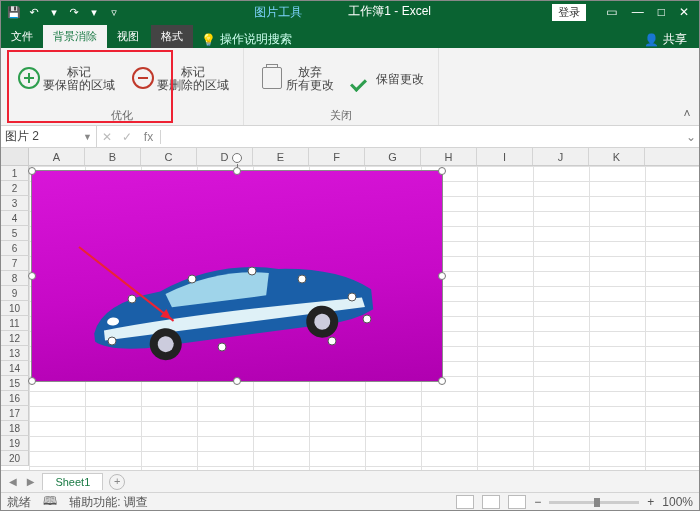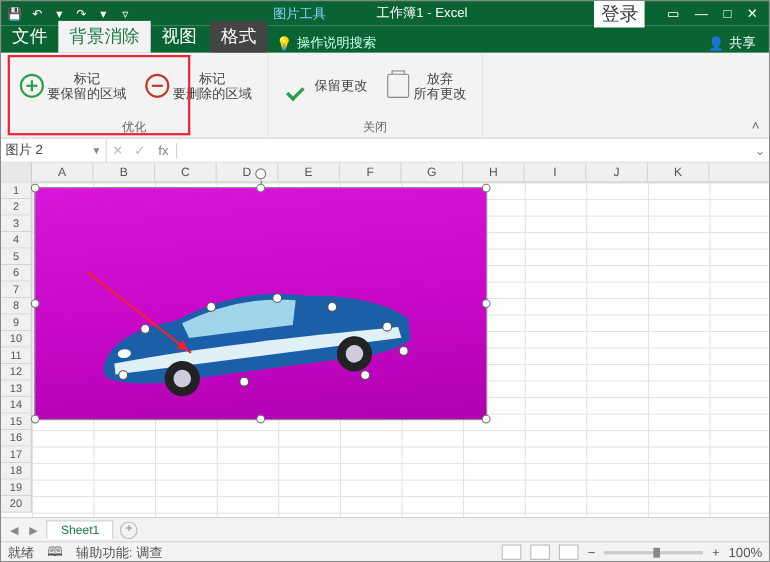--- a/index.html
+++ b/index.html
@@ -4,24 +4,24 @@
 <style>
 *{margin:0;padding:0;box-sizing:border-box;font-family:"Microsoft YaHei",sans-serif;font-size:12px}
 body{width:700px;height:511px;border:1px solid #888;background:#fff;position:relative;overflow:hidden}
 
 .titlebar{height:22px;background:#0a6332;display:flex;align-items:center;color:#fff}
 .qat{display:flex;align-items:center;gap:6px;padding:0 6px}
 .qat .ic{width:14px;height:14px;display:flex;align-items:center;justify-content:center;font-size:11px}
 .titlecenter{flex:1;display:flex;justify-content:center;gap:40px;font-size:11px}
 .pictools{padding:1px 6px;color:#7dd3fc}
 .winbtns{display:flex;gap:14px;padding:0 10px;align-items:center}
-.login-btn{background:#fff;color:#333;padding:1px 6px;font-size:17px;margin-right:10px}
+.login-btn{background:#fff;color:#333;padding:1px 6px;font-size:11px;margin-right:10px}
 
 .tabs{height:25px;background:#0a6332;display:flex;align-items:flex-end;color:#fff}
-.tab{padding:4px 10px;font-size:16px;cursor:pointer}
+.tab{padding:4px 10px;font-size:11px;cursor:pointer}
 .tab.active{background:#f3f3f3;color:#1a7a44}
 .tab.fmt{background:#444;color:#fff;margin-left:2px}
 .tellme{display:flex;align-items:center;gap:4px;padding:0 8px;color:#cfe}
 .share{margin-left:auto;padding:0 12px;display:flex;align-items:center;gap:4px}
 
 .ribbon{height:78px;background:#f3f3f3;border-bottom:1px solid #d4d4d4;display:flex;position:relative}
 .group{display:flex;flex-direction:column;align-items:center;padding:4px 8px 2px;border-right:1px solid #e1e1e1}
 .group-btns{display:flex;gap:2px;flex:1}
 .rbtn{display:flex;flex-direction:row;align-items:center;justify-content:flex-start;padding:2px 6px;cursor:pointer;text-align:center;min-width:48px}
 .rbtn .ico{width:28px;height:28px;margin-bottom:2px;position:relative}
@@ -139,29 +139,29 @@
           </div>
         <div class="lbl"><span>标记</span><br><span>要删除的区域</span></div>
       </div>
     </div>
     <div class="group-name">优化</div>
   </div>
   <div class="group">
     <div class="group-btns">
       <div class="rbtn">
         <div class="ico">
+            <div class="trash"></div>
+          </div>
+        <div class="lbl"><span>放弃</span><br><span>所有更改</span></div>
+      </div>
+      <div class="rbtn">
+        <div class="ico">
             <div class="check"></div>
           </div>
         <div class="lbl"><span>保留更改</span></div>
-      </div>
-      <div class="rbtn">
-        <div class="ico">
-            <div class="trash"></div>
-          </div>
-        <div class="lbl"><span>放弃</span><br><span>所有更改</span></div>
       </div>
     </div>
     <div class="group-name">关闭</div>
   </div>
   <div class="collapse">˄</div>
 </div>
 
 <div class="fxrow">
   <div class="namebox">
     <span>图片 2</span>

